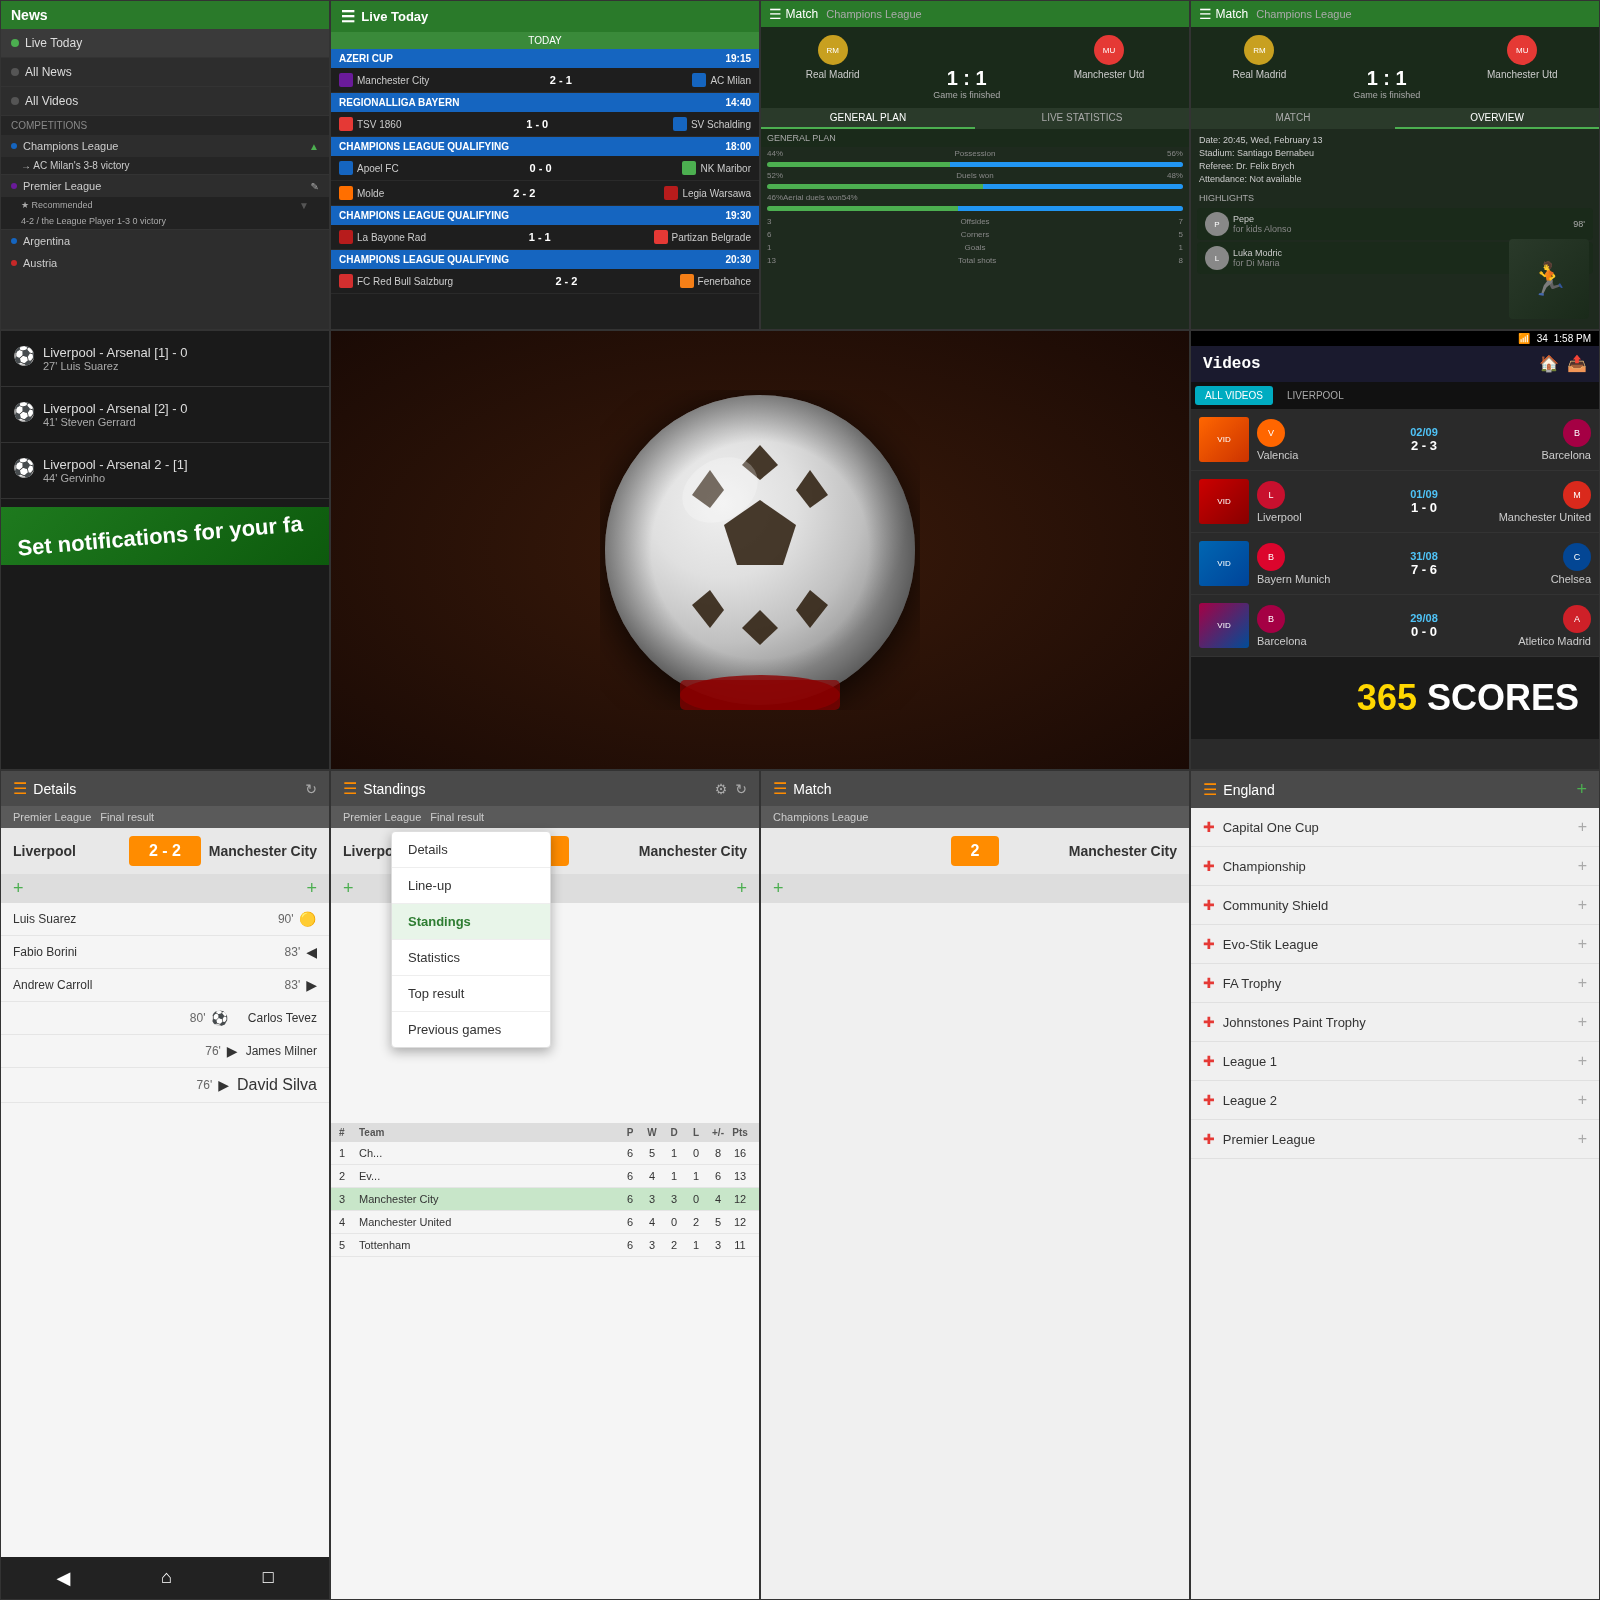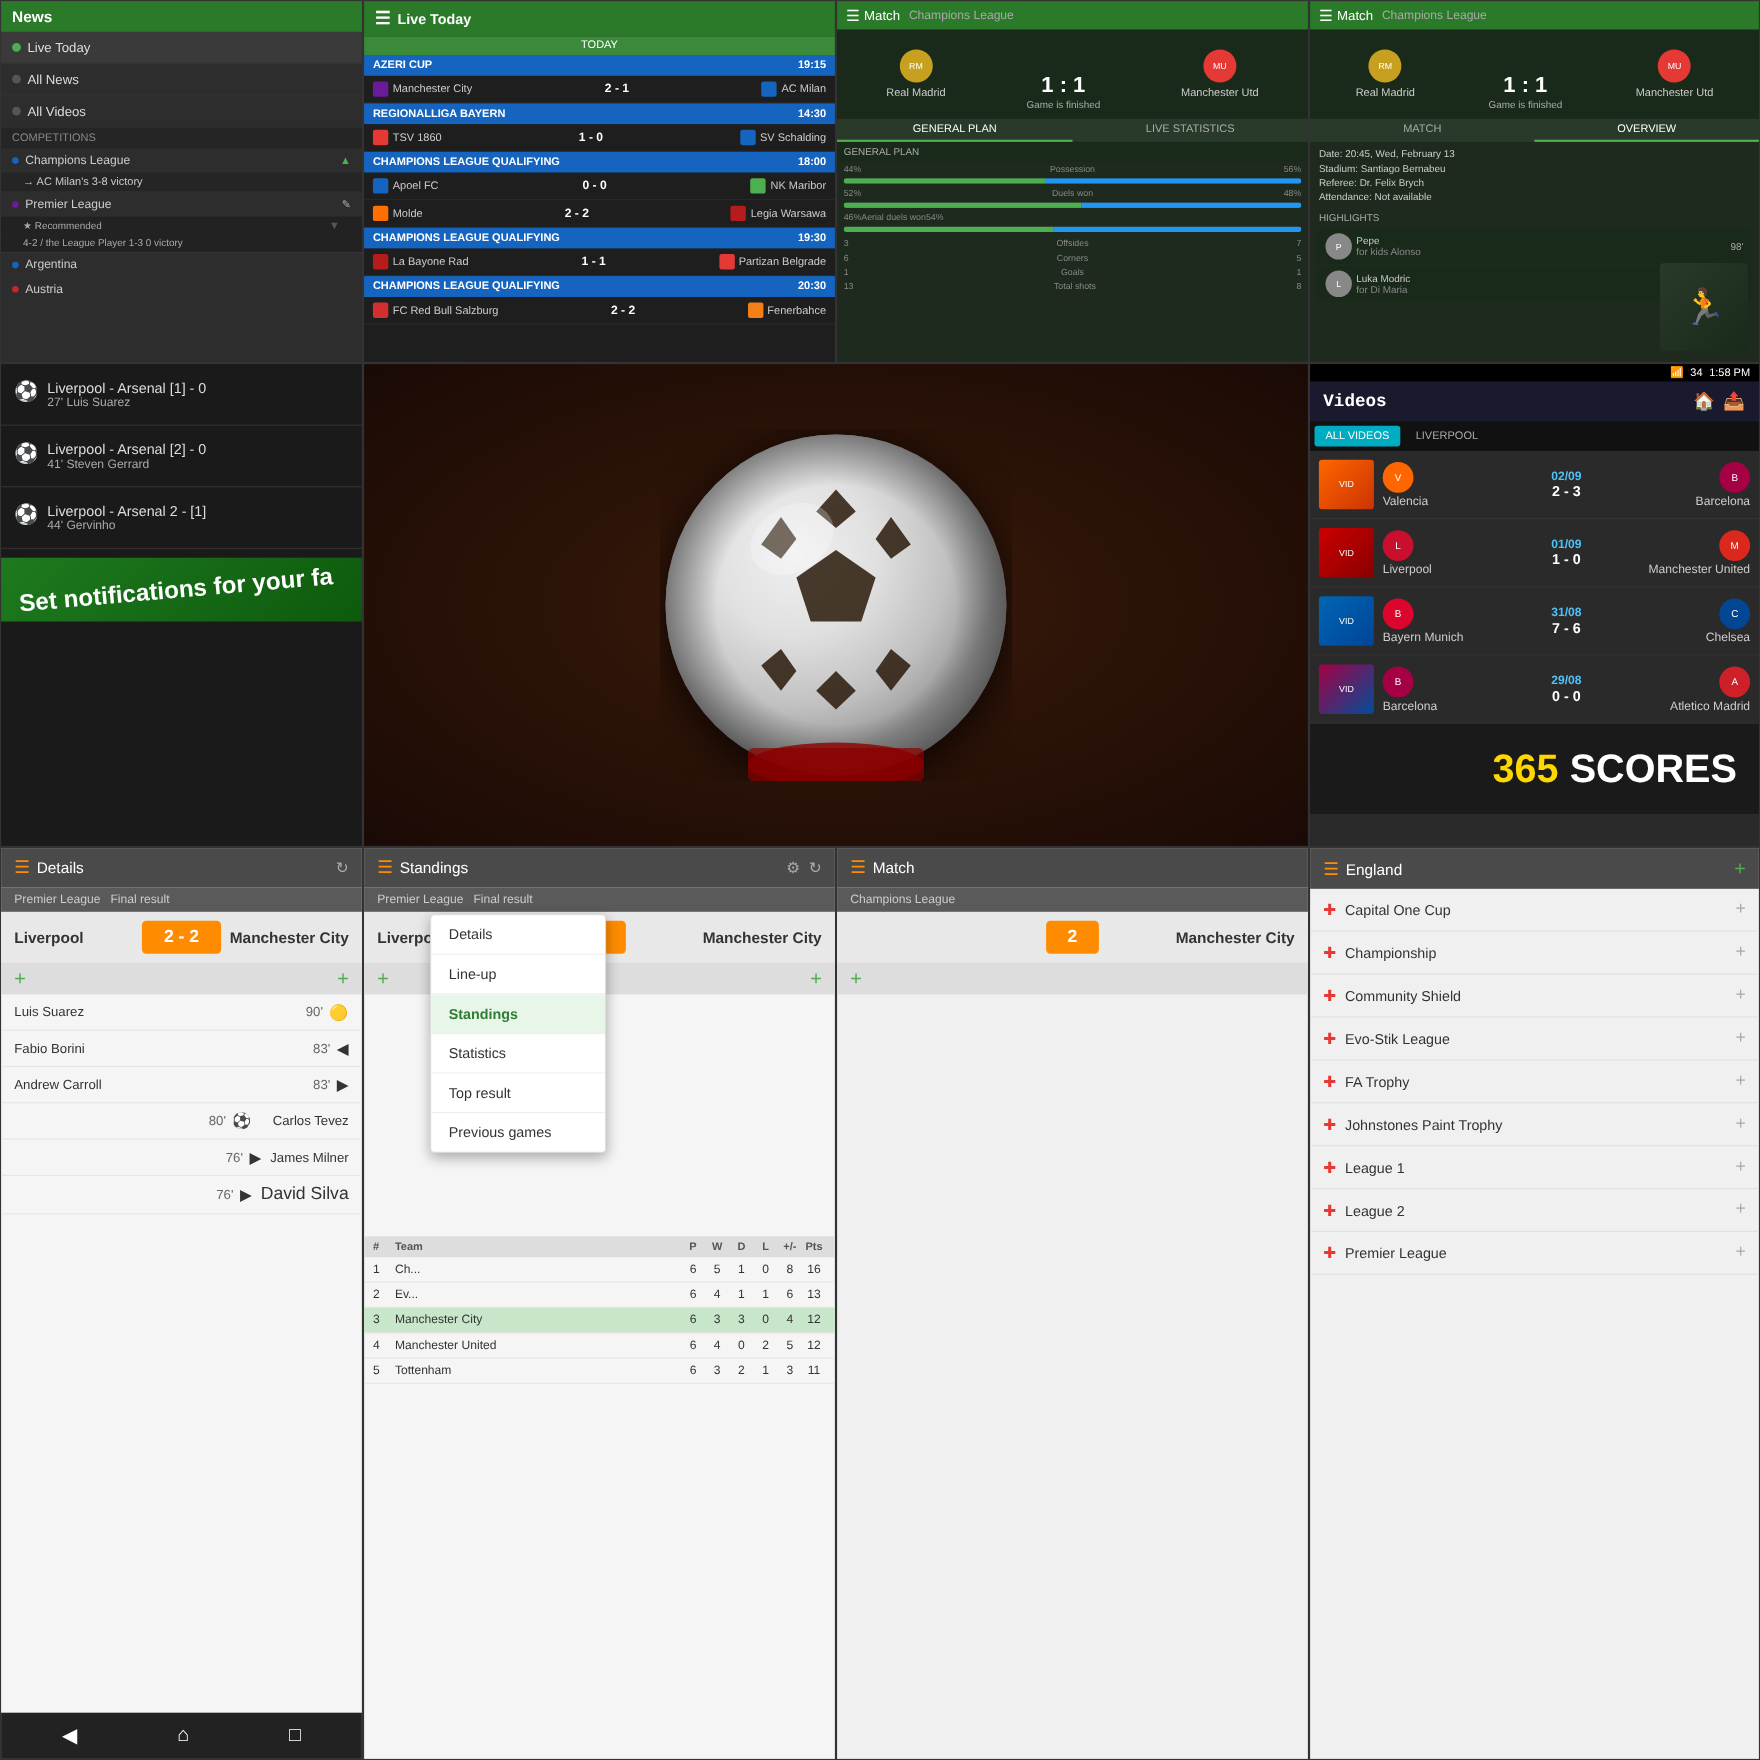--- a/index.html
+++ b/index.html
@@ -184,21 +184,21 @@
       background: #2a7a2a;
       color: white;
       padding: 5px 8px;
       font-size: 12px;
       display: flex;
       align-items: center;
       gap: 4px;
     }
     .match-score-display {
       display: flex;
-      align-items: center;
+      align-items: flex-start;
       justify-content: space-around;
       padding: 8px;
       background: #1a2a1a;
     }
     .match-team-logo { width: 30px; height: 30px; border-radius: 50%; display: flex; align-items: center; justify-content: center; font-size: 8px; color: white; }
     .score-num { font-size: 20px; color: white; font-weight: bold; margin-top: 32px; }
     .game-finished { color: #aaa; font-size: 9px; text-align: center; }
     .stats-tabs { display: flex; background: #2a3a2a; }
     .stats-tab { flex: 1; padding: 4px; text-align: center; color: #aaa; font-size: 10px; border-bottom: 2px solid transparent; }
     .stats-tab.active { color: white; border-bottom-color: #4caf50; }
@@ -477,21 +477,21 @@
       </div>
       <span class="match-score">2 - 1</span>
       <div class="match-teams">
         <span class="team-badge" style="background:#1565C0;"></span>
         <span>AC Milan</span>
       </div>
     </div>
 
     <div class="competition-header">
       <span>REGIONALLIGA BAYERN</span>
-      <span>14:30</span>
+      <span>14:40</span>
     </div>
     <div class="match-row">
       <div class="match-teams">
         <span class="team-badge" style="background:#e53935;"></span>
         <span>TSV 1860</span>
       </div>
       <span class="match-score">1 - 0</span>
       <div class="match-teams">
         <span class="team-badge" style="background:#1565C0;"></span>
         <span>SV Schalding</span>

